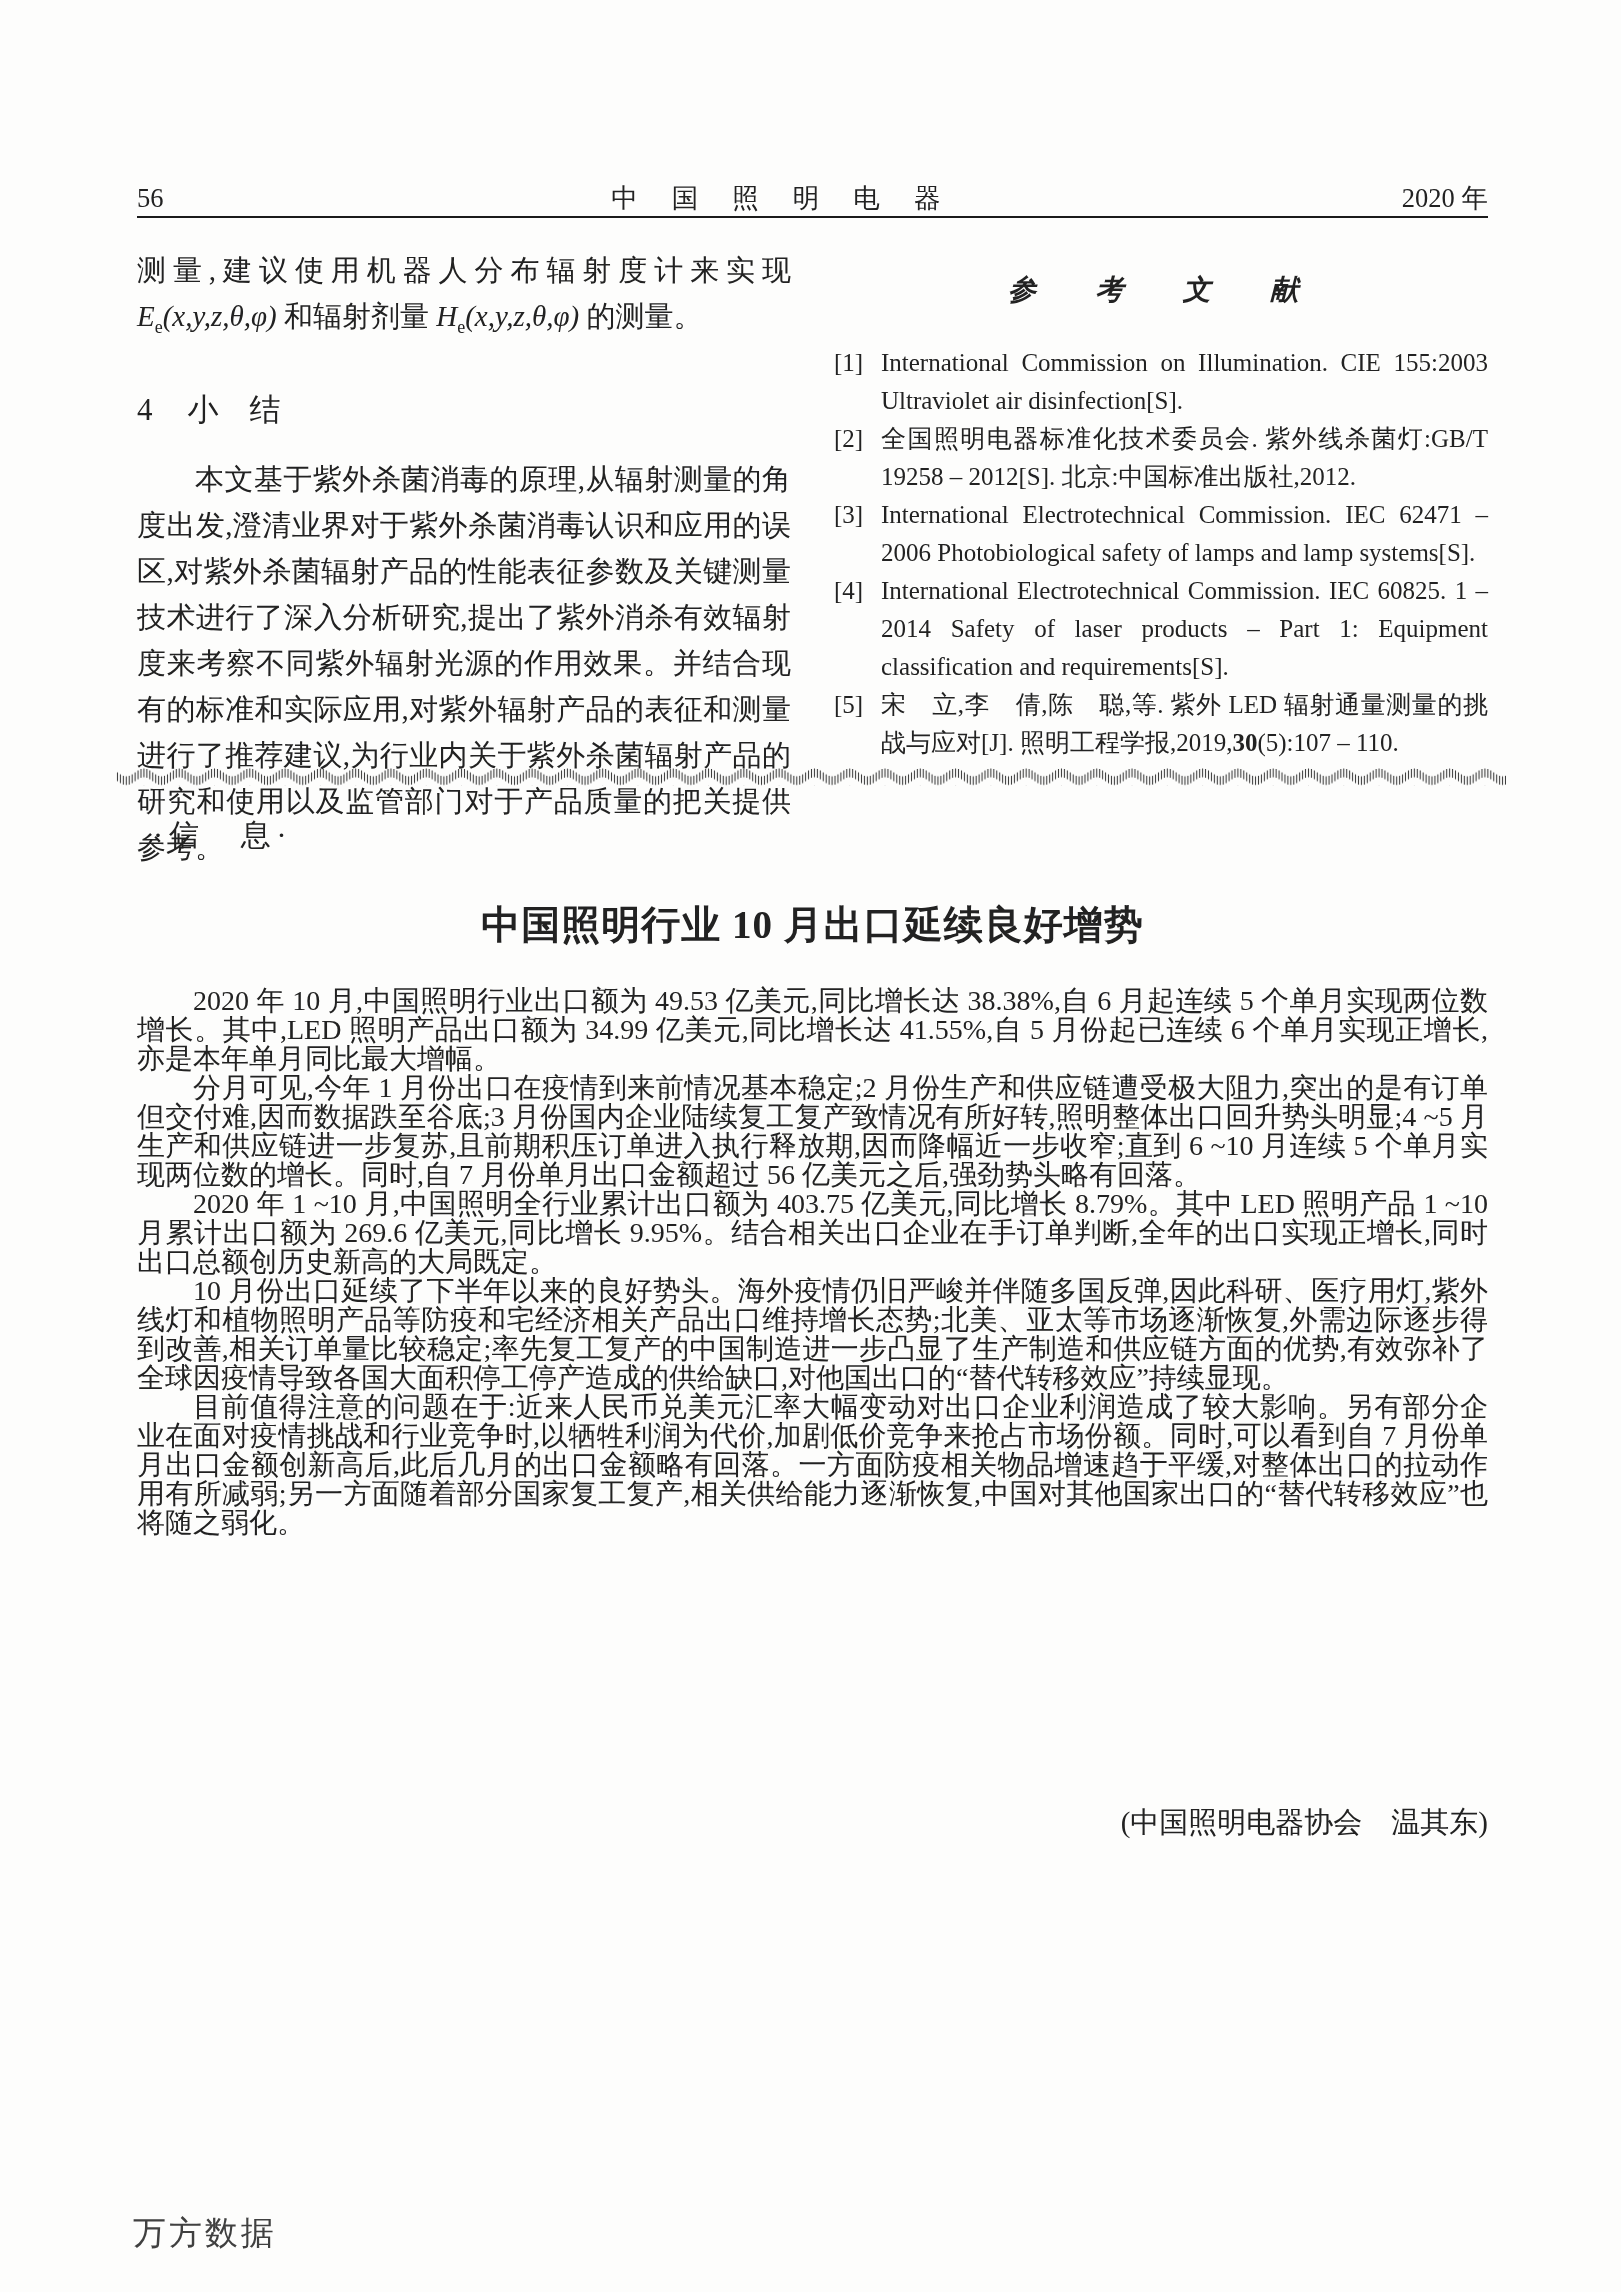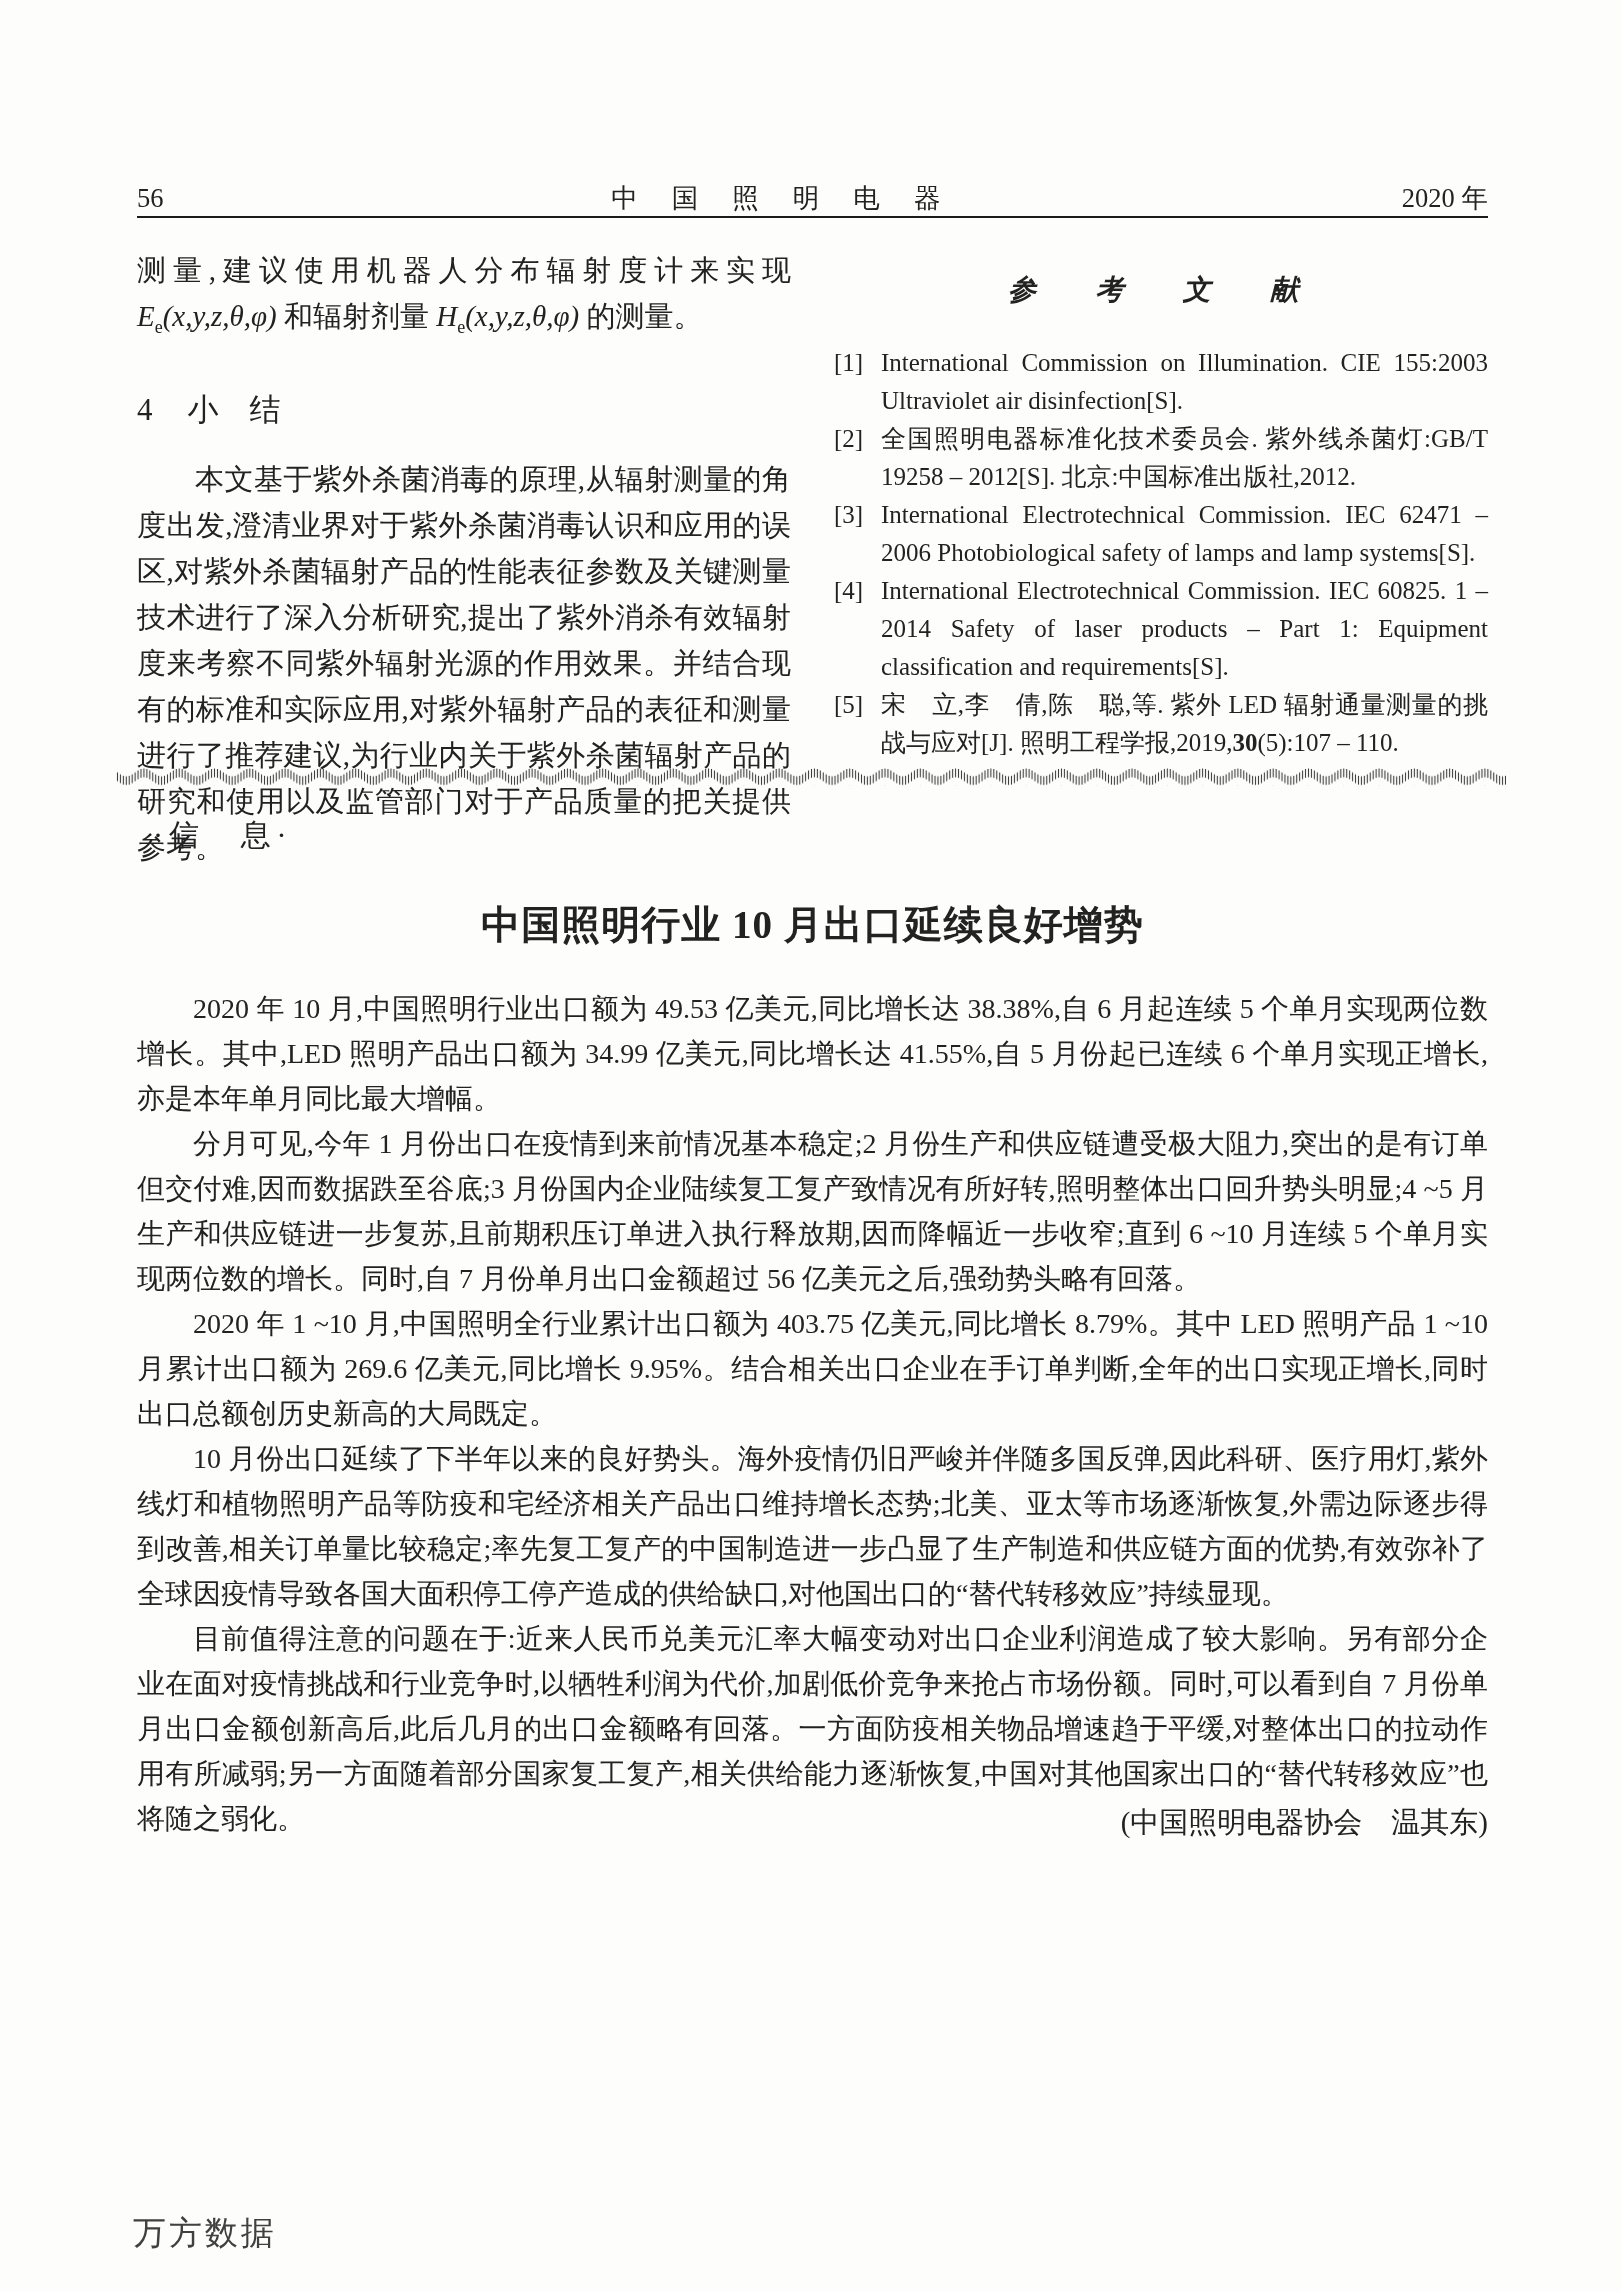--- a/index.html
+++ b/index.html
@@ -39,21 +39,21 @@
 
   
   .divider { position:absolute; left:116px; top:768px; width:1390px; height:17.6px; }
 
   
   .info-marker { position:absolute; left:153px; top:815px; font-size:30px; letter-spacing:5.9px; }
   .news-title {
     position:absolute; left:137px; top:898px; width:1351px; margin:0;
     text-align:center; font-size:39px; font-weight:700; letter-spacing:1px;
   }
-  .news-body { position:absolute; left:137px; top:986px; width:1351px; font-size:28px; line-height:45px; }
+  .news-body { position:absolute; left:137px; top:986px; width:1351px; font-size:28px; line-height:29px; }
   .news-body p { margin:0; text-indent:2em; text-align:justify; }
   .byline { position:absolute; left:137px; top:1803px; width:1351px; text-align:right; font-size:29px; }
 
   
   .watermark { position:absolute; left:133px; top:2211px; font-size:33px; color:#404040; letter-spacing:2.9px; }
 </style>
 </head>
 <body>
 
 <div class="page">

